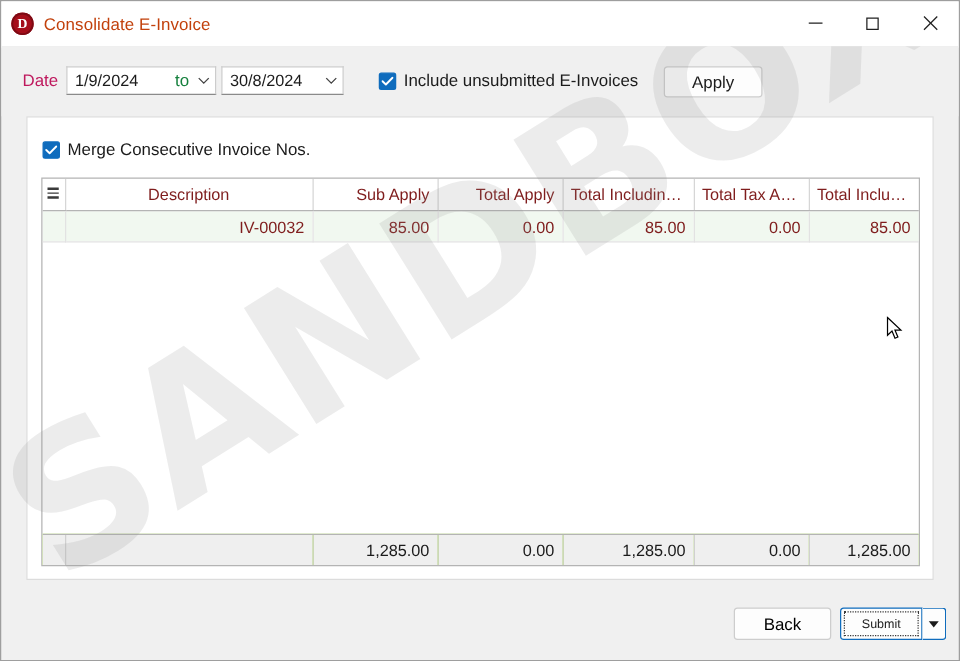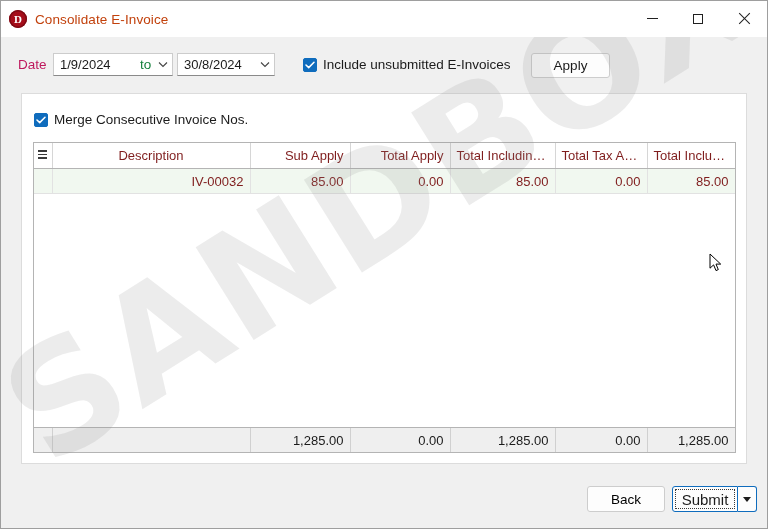--- a/index.html
+++ b/index.html
@@ -332,21 +332,21 @@
   #btn-submit {
     position: absolute;
     left: 671px;
     top: 485px;
     width: 66px;
     height: 26px;
     box-sizing: border-box;
     background: #fdfdfd;
     border: 1px solid #0f6cbd;
     border-radius: 3px 0 0 3px;
-    font-size: 15px;
+    font-size: 10px;
     color: #1b1b1b;
     display: flex;
     align-items: center;
     justify-content: center;
   }
   #btn-submit .focusring {
     position: absolute;
     left: 2px; top: 2px;
     right: 2px; bottom: 2px;
     border: 1px dotted #3a3a3a;

